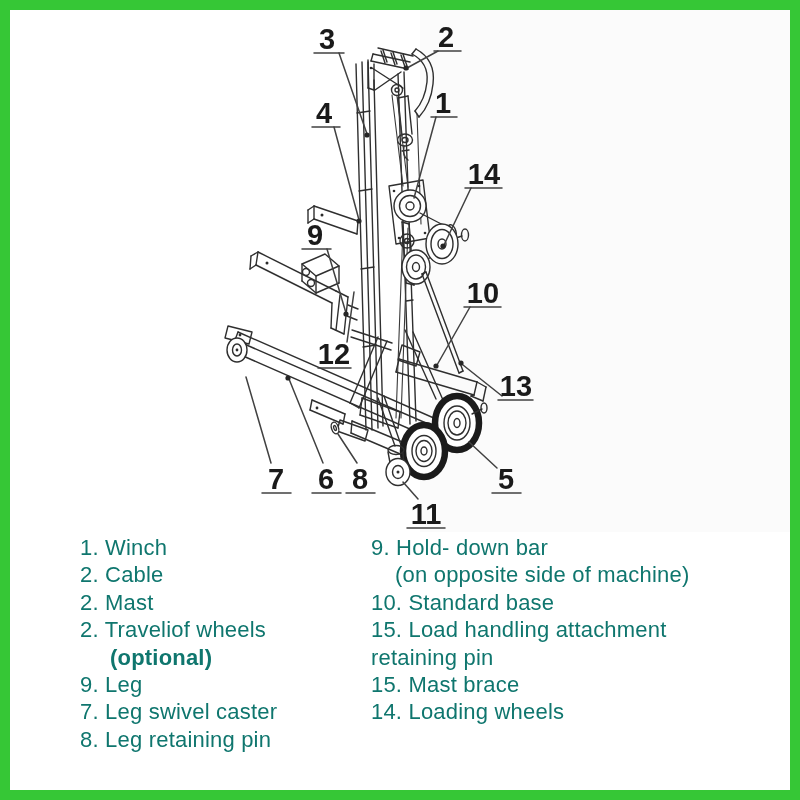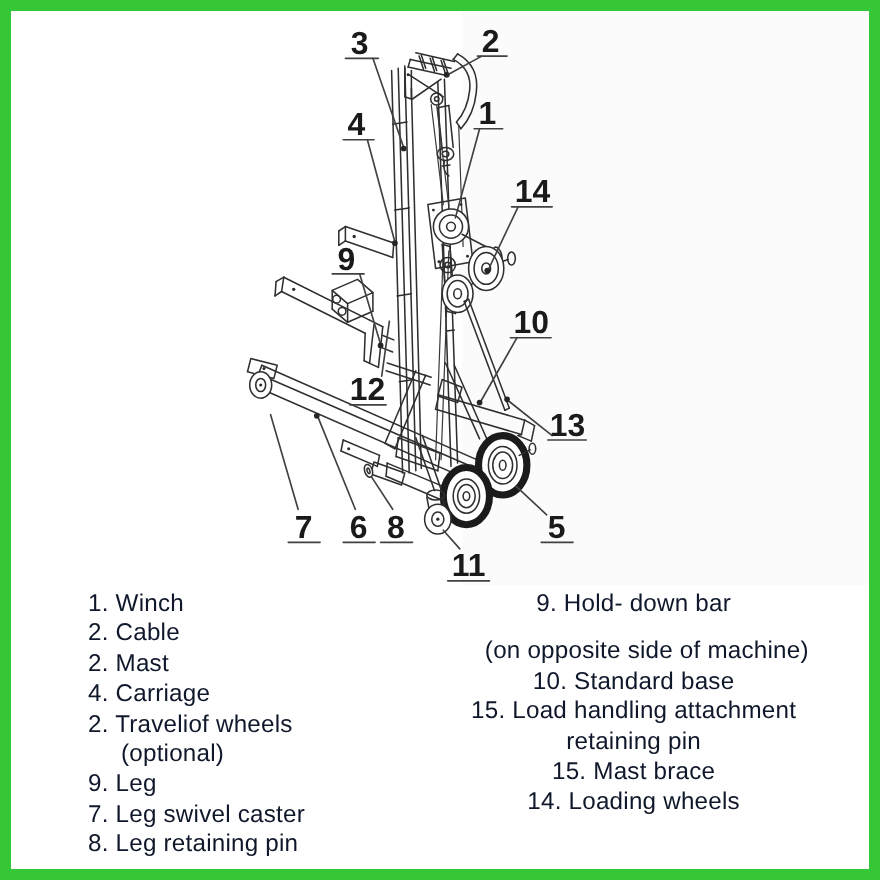--- a/index.html
+++ b/index.html
@@ -1,24 +1,24 @@
 <!DOCTYPE html>
 <html><head>
 <meta charset="utf-8">
 <style>
   html,body{margin:0;padding:0;}
   body{width:800px;height:800px;background:#ffffff;font-family:"Liberation Sans",sans-serif;}
   .stage{position:relative;width:800px;height:800px;background:#ffffff;overflow:hidden;}
   .green-frame{position:absolute;inset:0;border:10px solid #36c736;pointer-events:none;z-index:5;}
   .diagram-svg{position:absolute;left:0;top:0;z-index:1;}
-  .legend{position:absolute;z-index:2;font-size:22px;line-height:27.4px;color:#0f172a;letter-spacing:0.2px;}
+  .legend{position:absolute;z-index:2;font-size:22px;line-height:27.4px;color:#0f766e;letter-spacing:0.2px;}
   .legend-left{left:80px;top:534px;width:290px;}
-  .legend-right{left:371px;top:534px;width:410px;text-align:center;}
-  .legend .indent{padding-left:30px;}
-  .legend .indent-sm{padding-left:24px;margin-top:16px;}
+  .legend-right{left:371px;top:534px;width:410px;}
+  .legend .indent{padding-left:30px;font-weight:bold;}
+  .legend .indent-sm{padding-left:24px;}
   
   .ink{stroke:#2f2f2f;stroke-width:1.4;fill:none;stroke-linecap:round;stroke-linejoin:round;}
   .ink-thin{stroke:#3a3a3a;stroke-width:1.1;fill:none;stroke-linecap:round;}
   .tire{fill:#ffffff;stroke:#1b1b1b;stroke-width:6.5;}
   .whitefill{fill:#ffffff;stroke:#2f2f2f;stroke-width:1.4;}
   .bolt{fill:#2b2b2b;stroke:none;}
   .leader{stroke:#414141;stroke-width:1.5;fill:none;stroke-linecap:round;}
   .leader-dot{fill:#262626;stroke:none;}
   .callout-num{font-family:"Liberation Sans",sans-serif;font-size:29px;font-weight:600;fill:#1a1a1a;text-anchor:middle;}
 </style>
@@ -344,21 +344,20 @@
         <circle class="leader-dot" cx="443" cy="246" r="2.6"></circle>
         <text class="callout-num" x="484" y="184">14</text>
       </g>
     </g>
   </svg>
 
   <div class="legend legend-left">
     <div>1. Winch</div>
     <div>2. Cable</div>
     <div>2. Mast</div>
-    <div>4. Carriage</div>
     <div>2. Traveliof wheels</div>
     <div class="indent">(optional)</div>
     <div>9. Leg</div>
     <div>7. Leg swivel caster</div>
     <div>8. Leg retaining pin</div>
   </div>
 
   <div class="legend legend-right">
     <div>9. Hold- down bar</div>
     <div class="indent-sm">(on opposite side of machine)</div>

